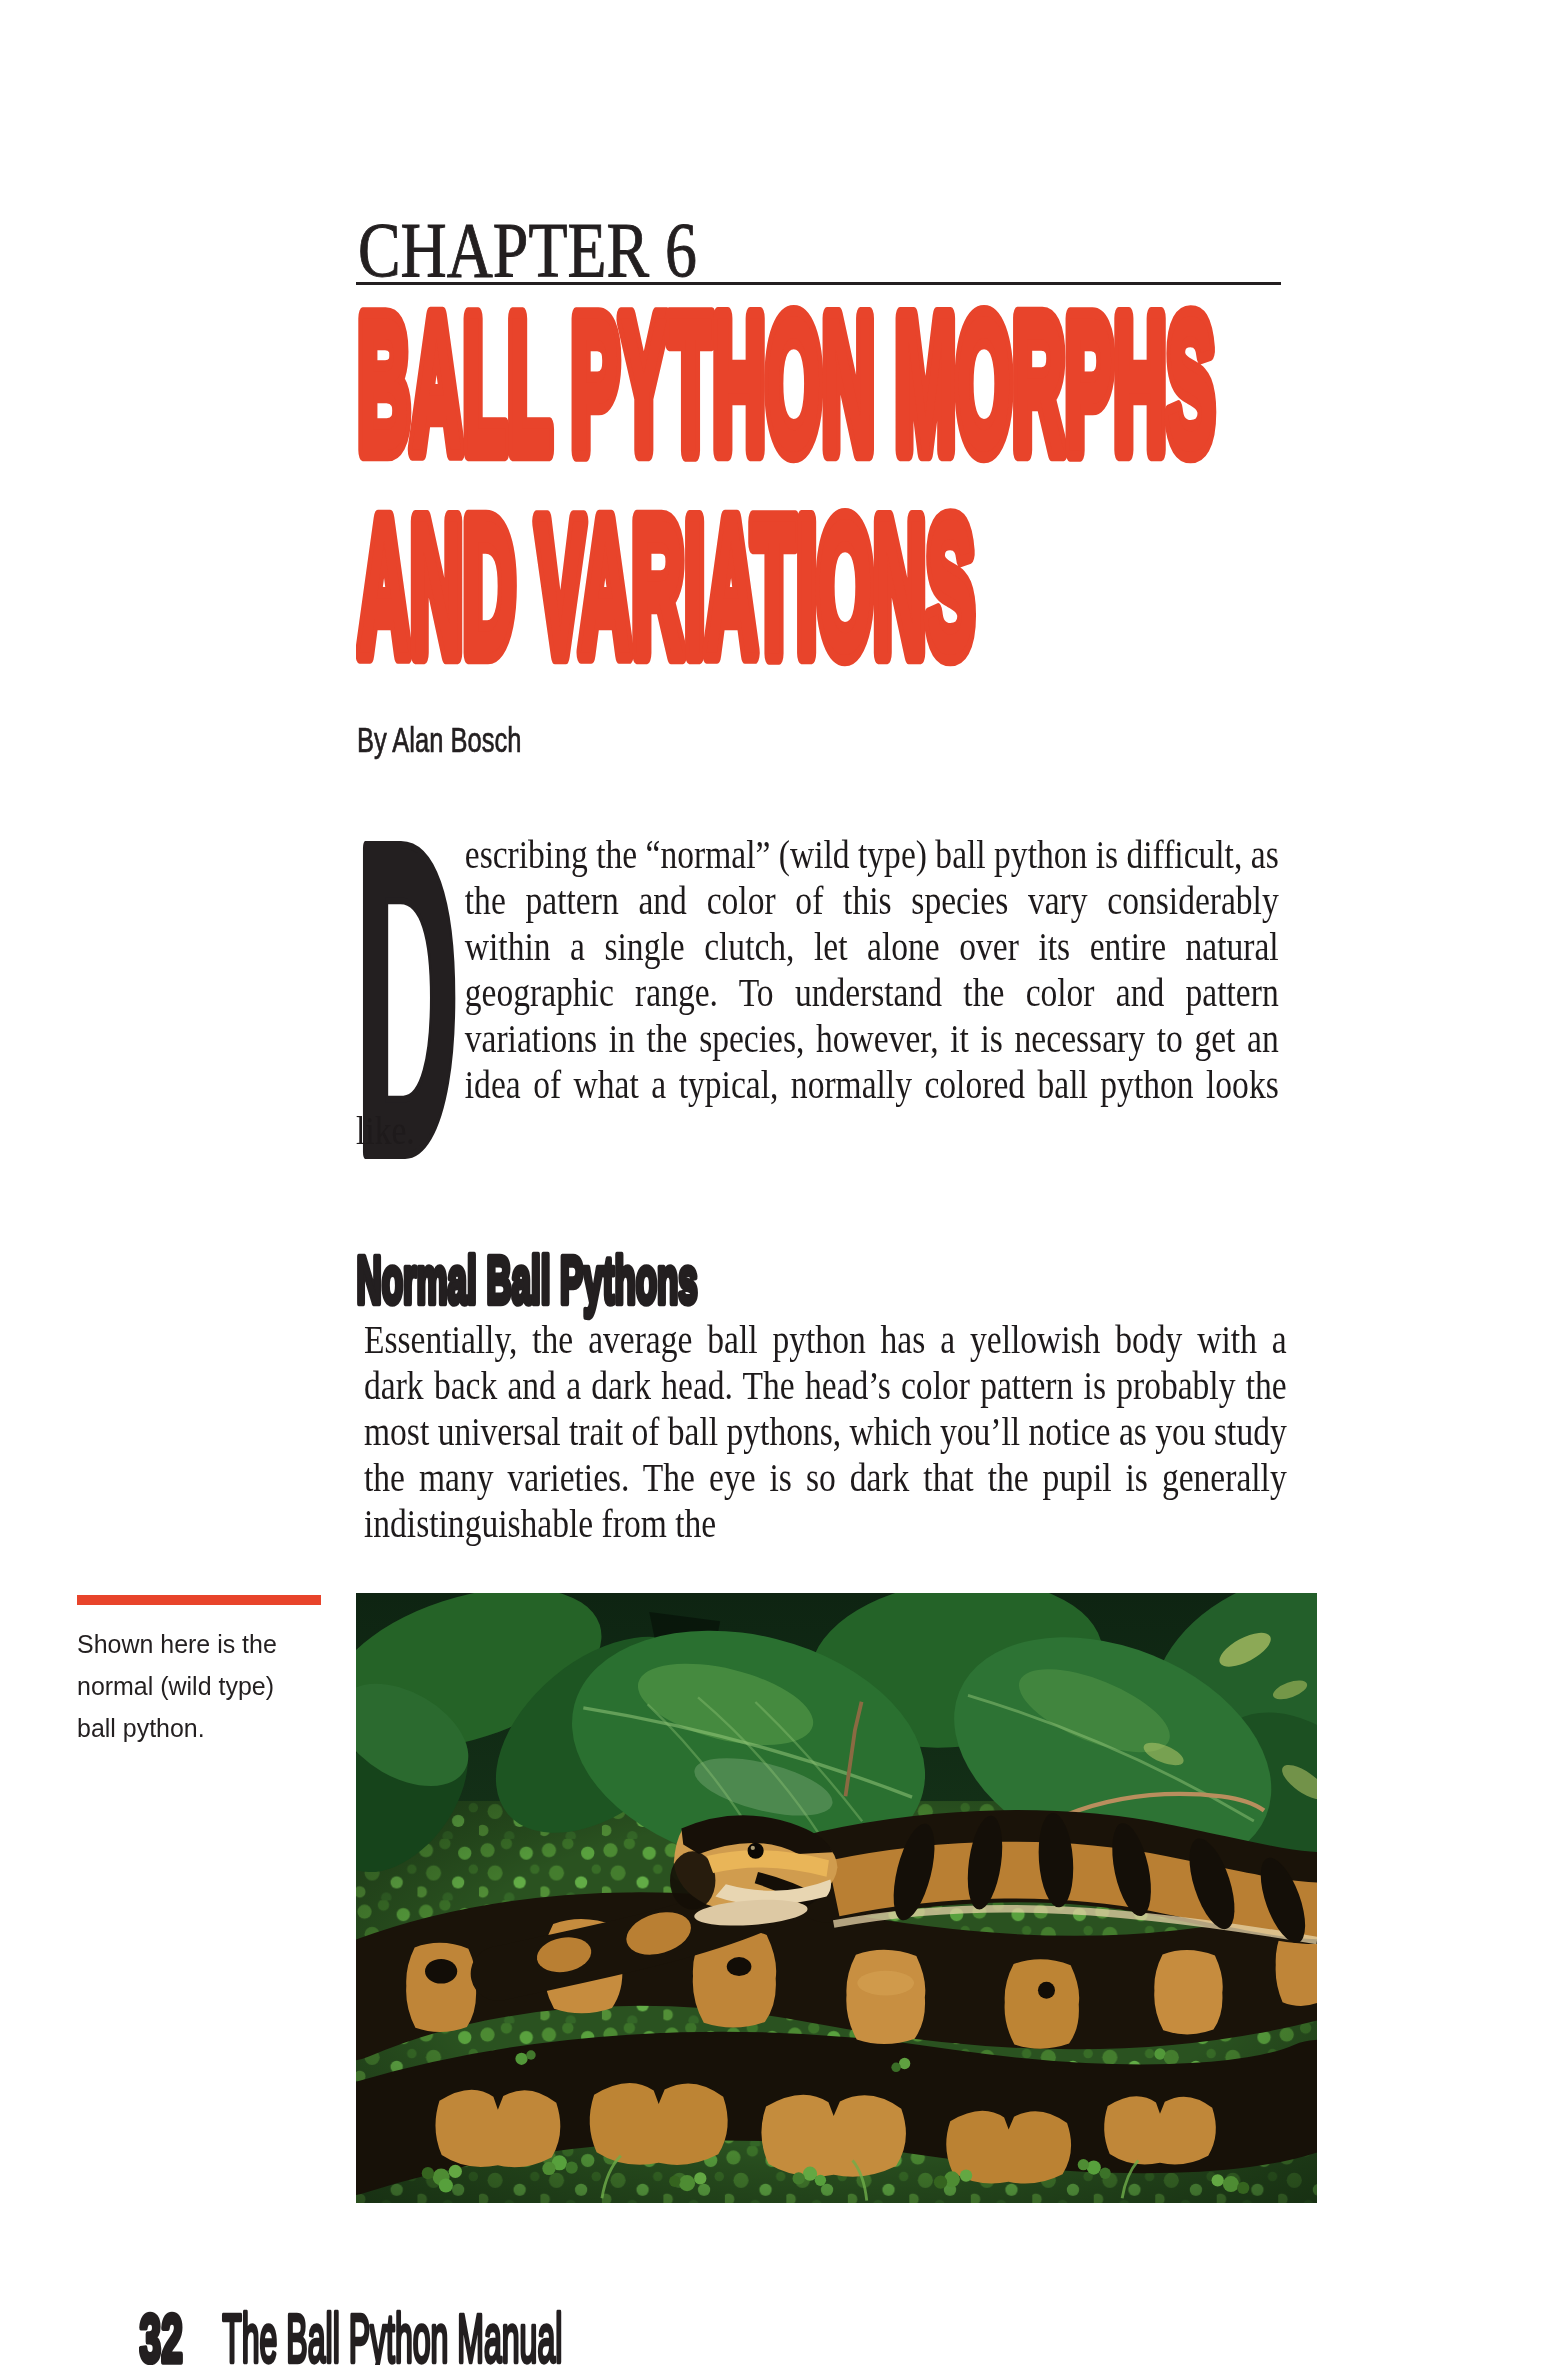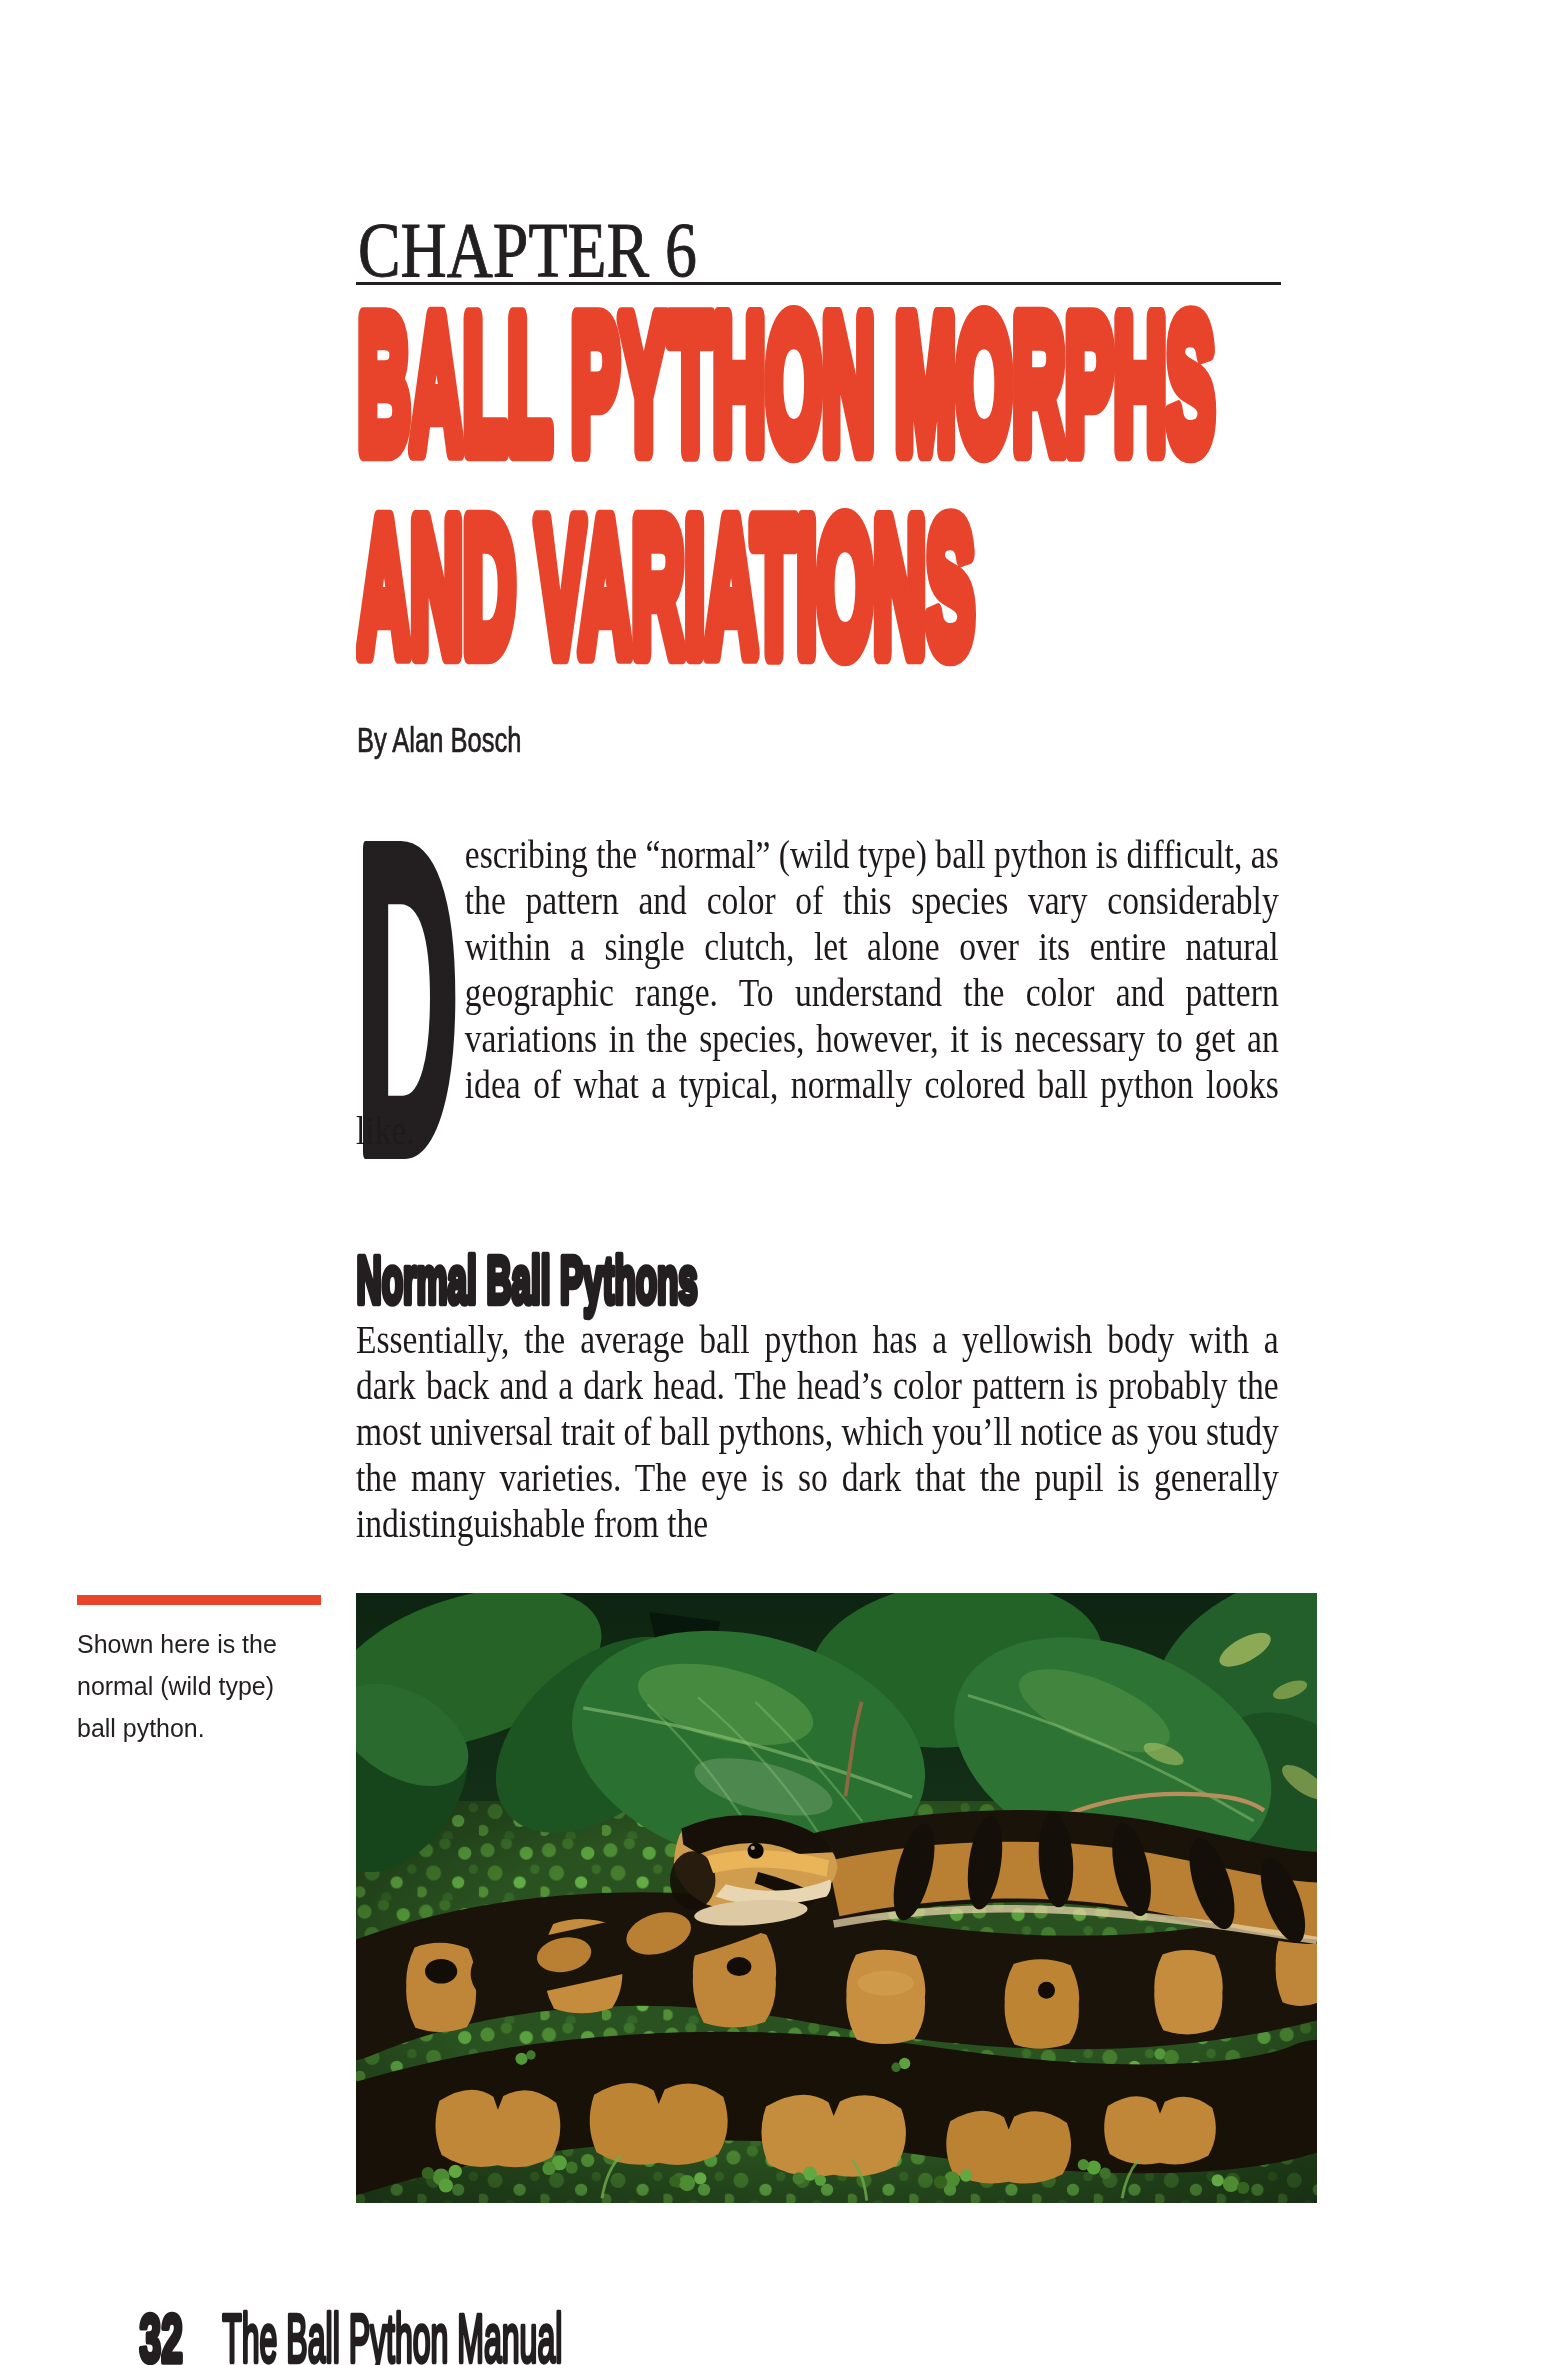--- a/index.html
+++ b/index.html
@@ -35,21 +35,21 @@
     line-height:46px;
     color:#1e1a1b;
     text-align:justify;
     letter-spacing:0;
   }
   .intro-para{left:356px;top:831px;}
   .dropcap-spacer{float:left;width:133px;height:274px;}
   .dropcap-svg{left:354px;top:836px;}
 
   .heading-svg{left:356px;top:1247px;}
-  .section-para{left:356px;top:1316px;}
+  .section-para{left:364px;top:1316px;}
 
   
   .caption-bar{left:77px;top:1595px;width:244px;height:9.5px;background:#e8442b;}
   .caption{
     left:77px;top:1623px;width:227px;
     font-size:26px;line-height:42px;color:#231f20;
     transform:scaleX(0.96);transform-origin:0 0;
   }
 
   

